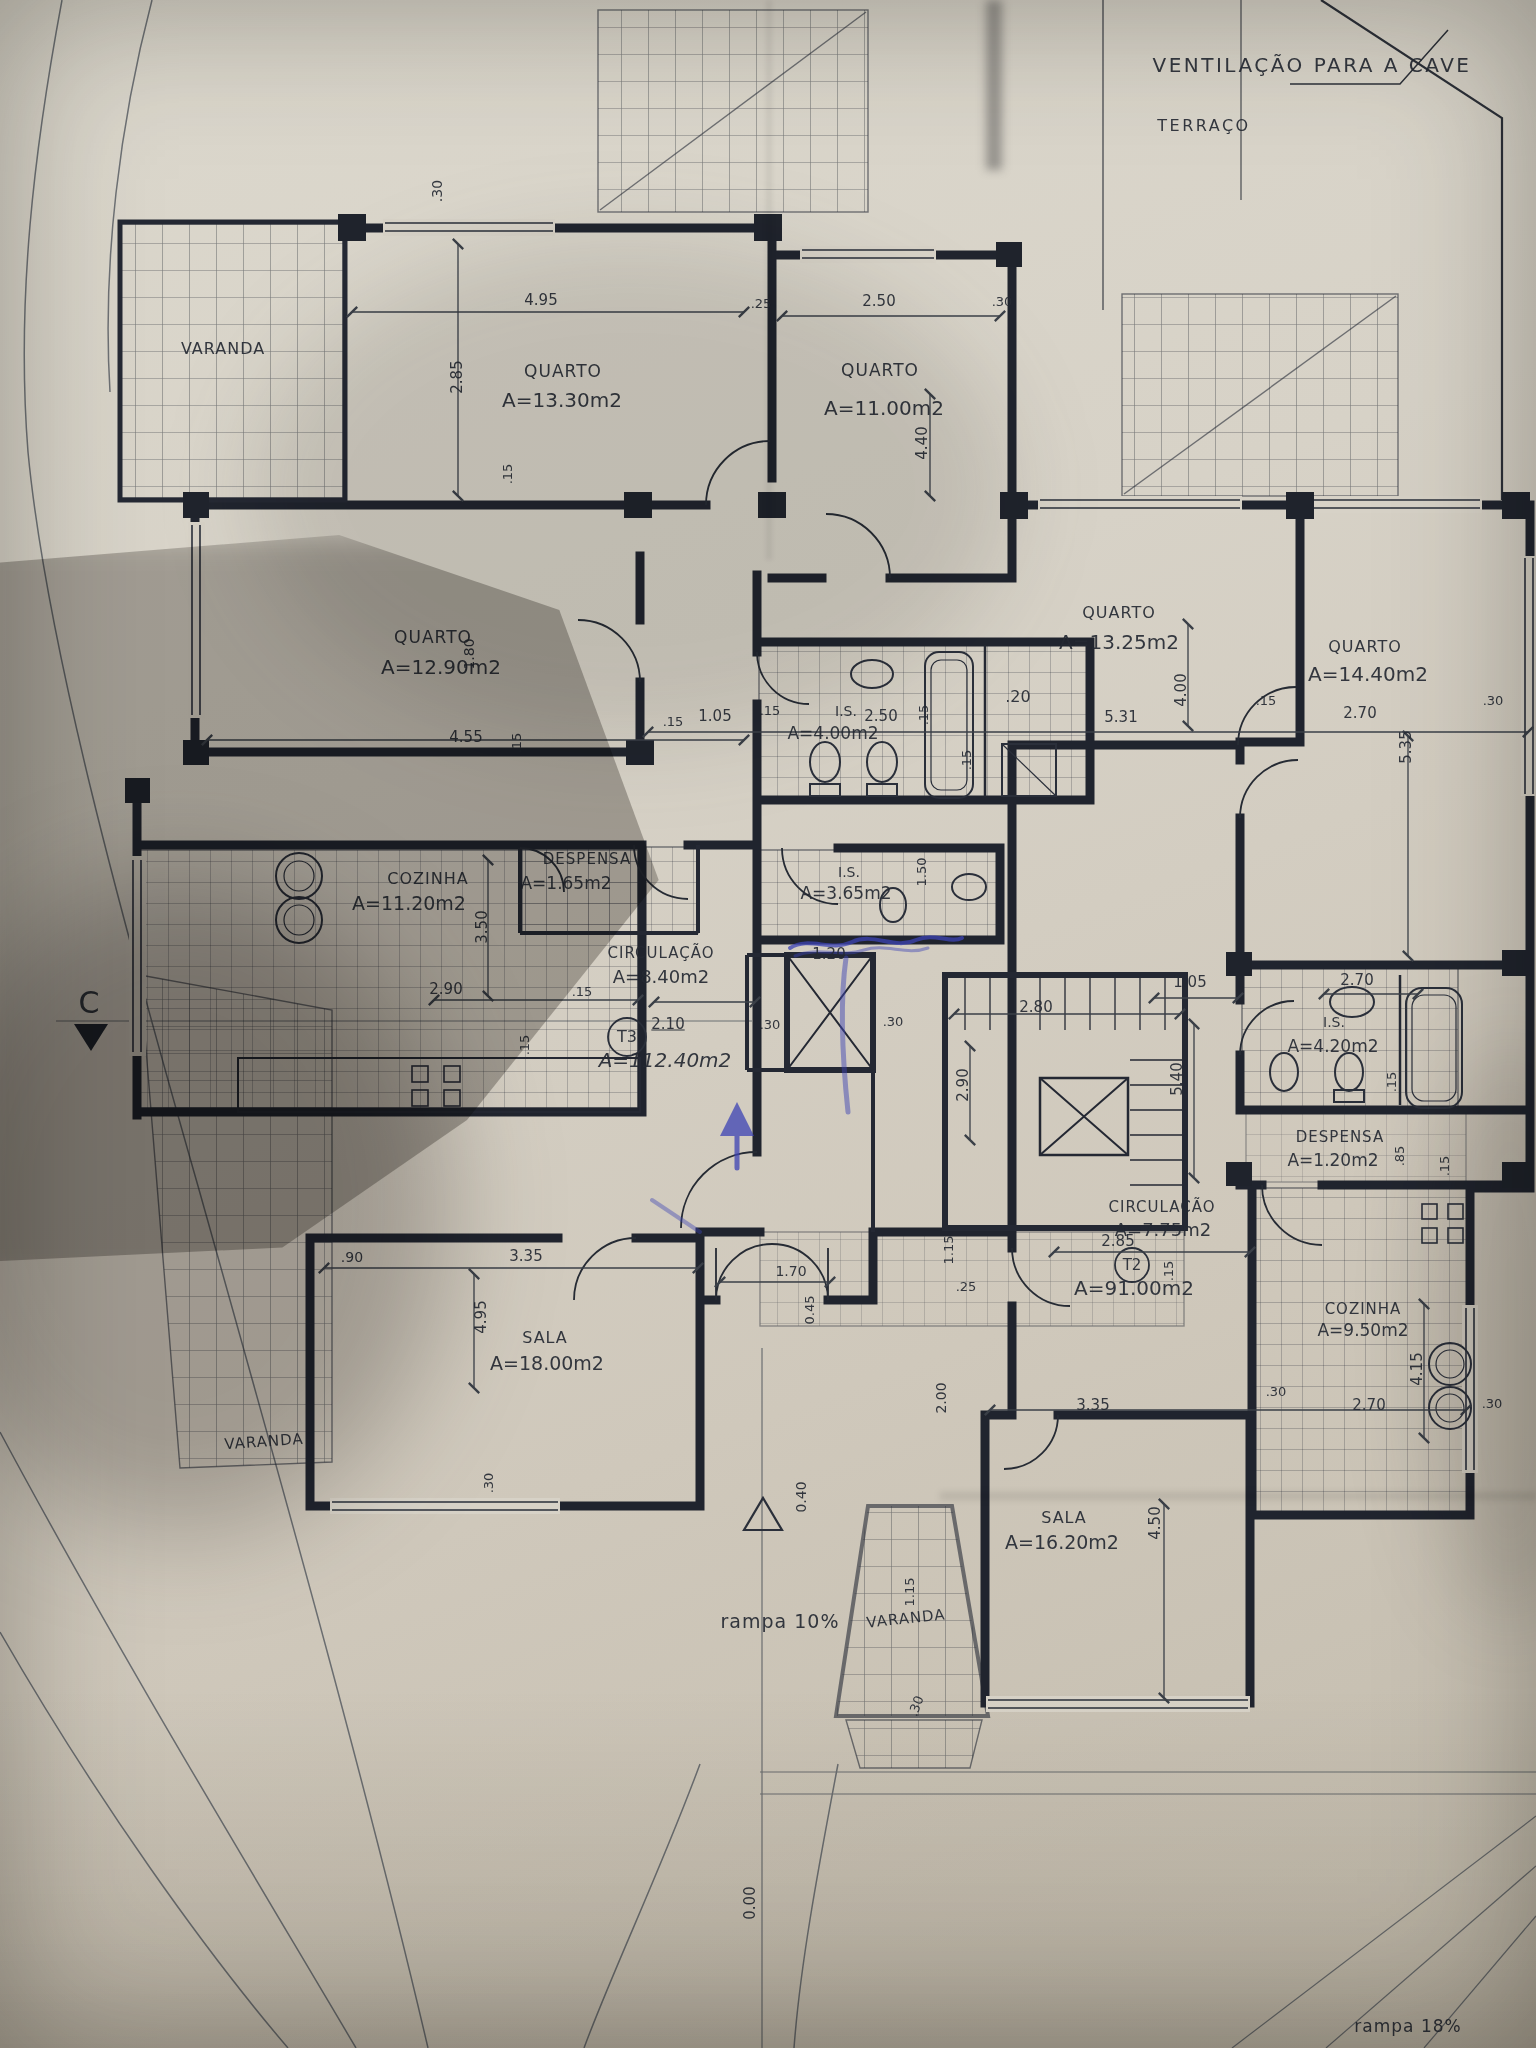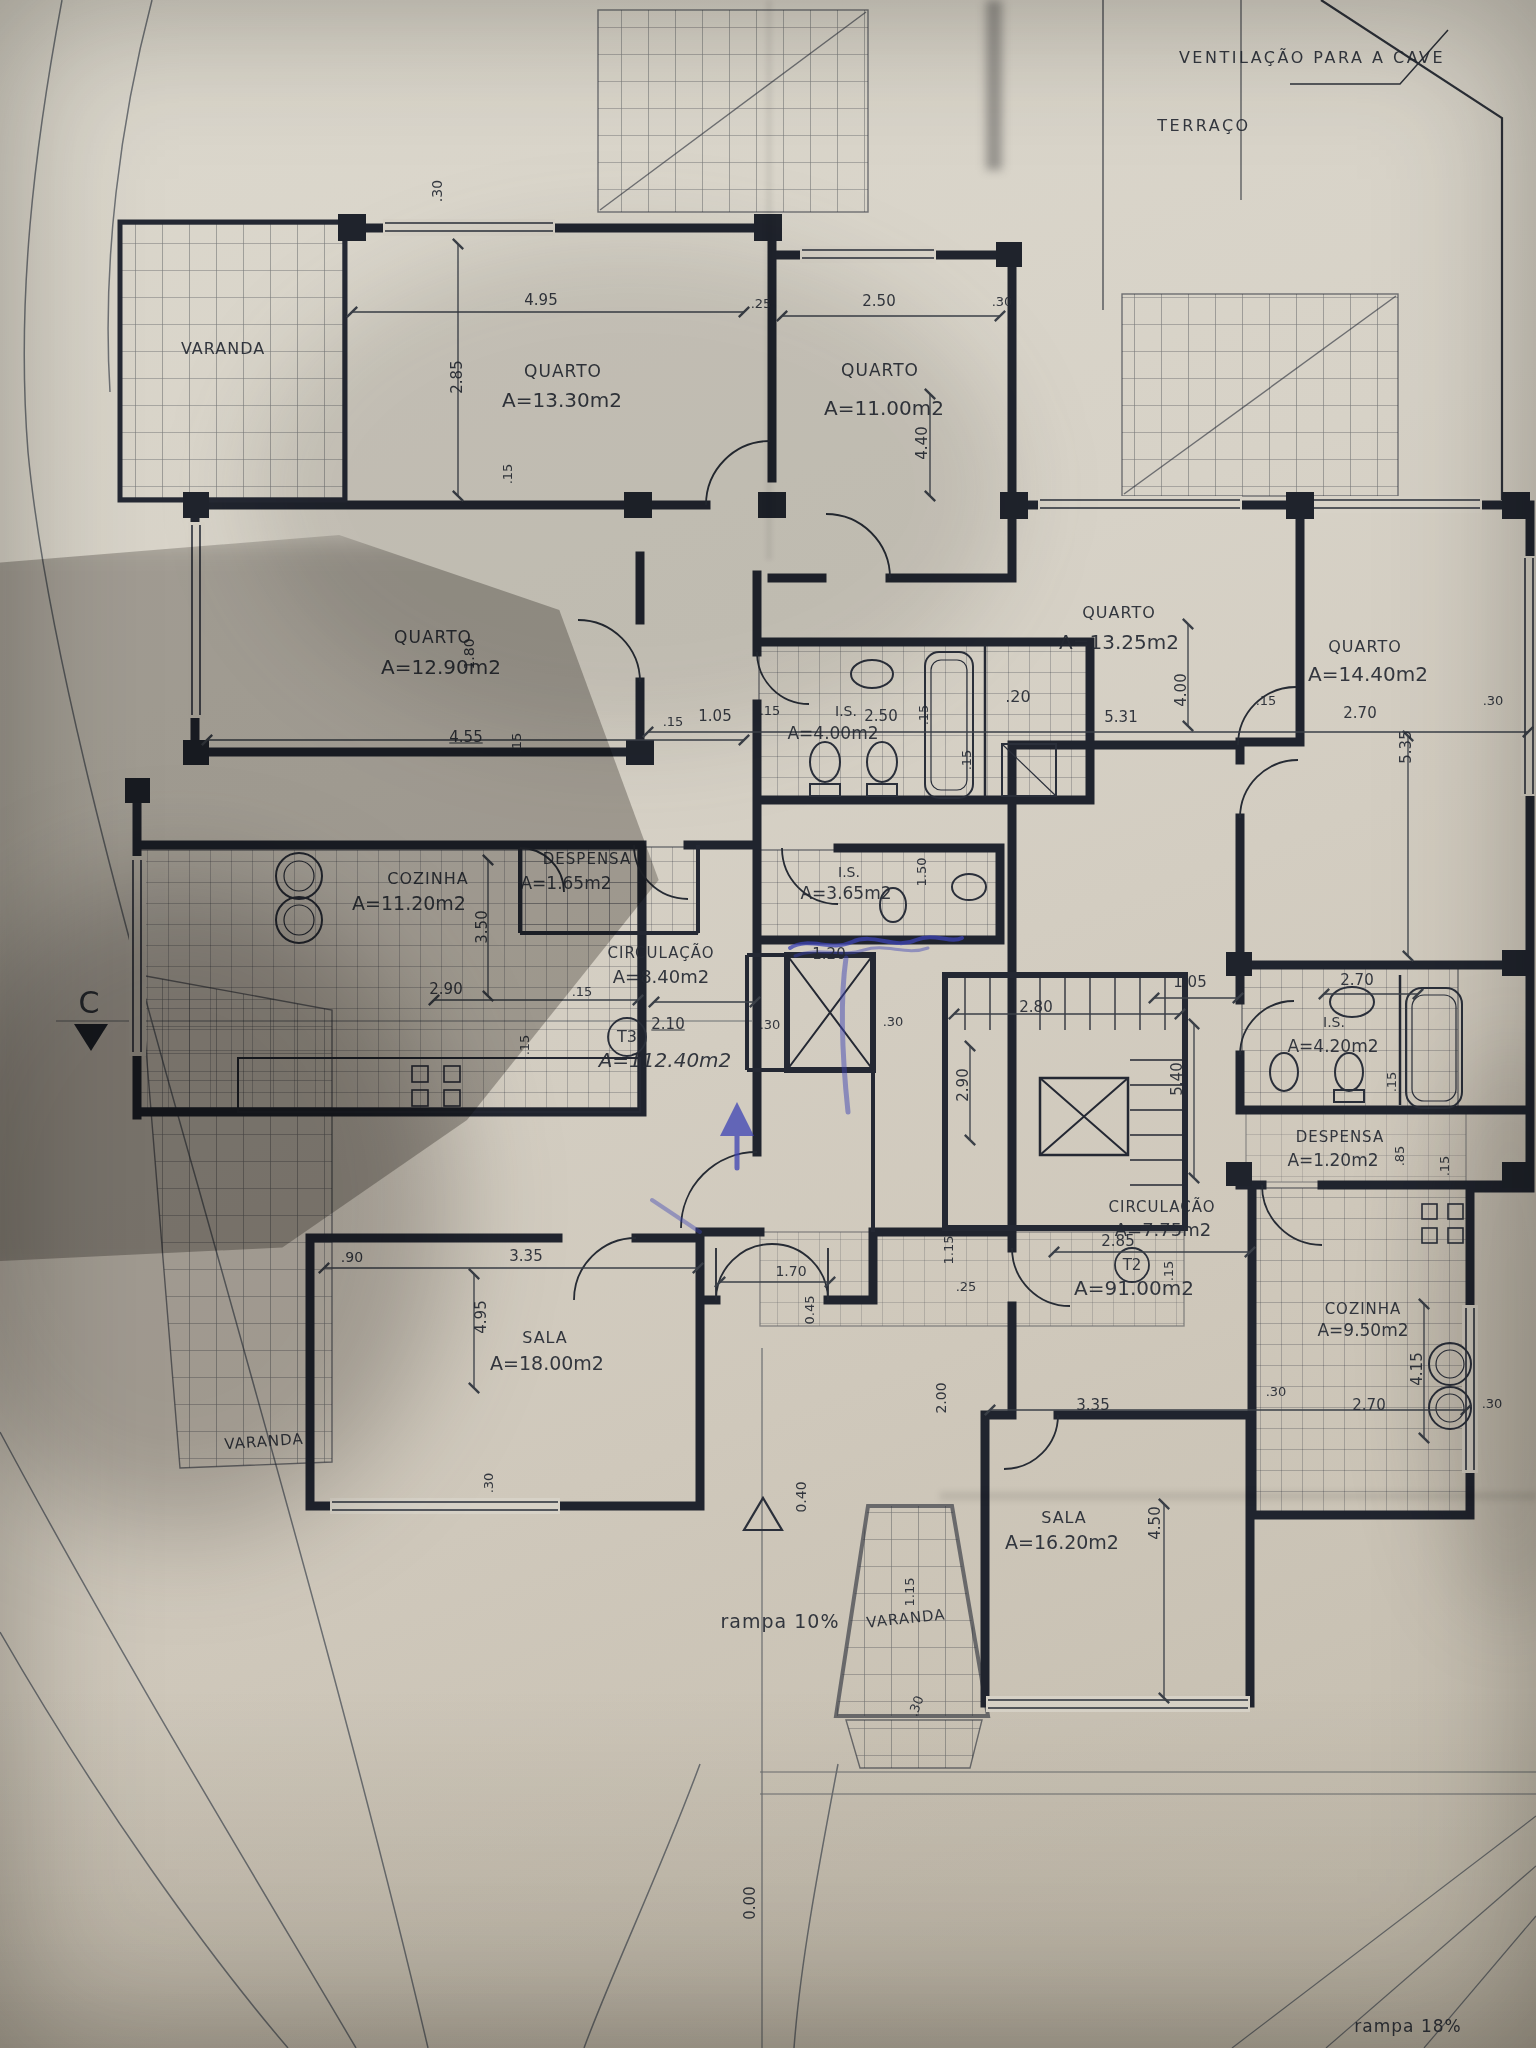--- a/index.html
+++ b/index.html
@@ -261,21 +261,21 @@
       <path d="M790,948 C810,936 830,952 852,942 C874,932 894,950 916,940 C934,932 950,944 962,938" stroke-width="4"></path>
       <path d="M795,956 C818,946 840,958 864,950 C886,943 906,956 928,948" stroke-width="3" opacity=".6"></path>
       <path d="M846,958 C840,1000 842,1055 848,1112" stroke-width="5" opacity=".65"></path>
       <path d="M737,1168 V1132" stroke-width="5"></path>
       <path d="M737,1102 L720,1136 L754,1136 Z" fill="#3d43b4" stroke="none"></path>
       <path d="M652,1200 L700,1232" stroke-width="4" opacity=".55"></path>
     </g>
   </svg>
 
   <div id="labels-layer">
-      <span class="lbl" style="left: 1312px; top: 58px; font-size: 16px; letter-spacing: 2.5px; transform: translate(-50%, -50%);">VENTILAÇÃO PARA A CAVE</span>
+      <span class="lbl" style="left: 1312px; top: 65px; font-size: 20px; letter-spacing: 2.5px; transform: translate(-50%, -50%);">VENTILAÇÃO PARA A CAVE</span>
       <span class="lbl" style="left: 1204px; top: 126px; font-size: 16px; letter-spacing: 2.5px; transform: translate(-50%, -50%);">TERRAÇO</span>
       <span class="lbl" style="left: 89px; top: 1003px; font-size: 30px; transform: translate(-50%, -50%);">C</span>
       <span class="lbl" style="left: 780px; top: 1621px; font-size: 19px; letter-spacing: 1px; transform: translate(-50%, -50%);">rampa 10%</span>
       <span class="lbl" style="left: 1408px; top: 2026px; font-size: 17px; letter-spacing: 1px; transform: translate(-50%, -50%);">rampa 18%</span>
       <span class="lbl" style="left: 750px; top: 1903px; font-size: 15px; transform: translate(-50%, -50%) rotate(-90deg);">0.00</span>
       <span class="lbl" style="left: 801px; top: 1497px; font-size: 14px; transform: translate(-50%, -50%) rotate(-90deg);">0.40</span>
       <span class="lbl" style="left: 223px; top: 349px; font-size: 16px; letter-spacing: 1px; transform: translate(-50%, -50%);">VARANDA</span>
       <span class="lbl" style="left: 264px; top: 1442px; font-size: 15px; letter-spacing: 1px; transform: translate(-50%, -50%) rotate(-4deg);">VARANDA</span>
       <span class="lbl" style="left: 906px; top: 1619px; font-size: 15px; letter-spacing: 1px; transform: translate(-50%, -50%) rotate(-6deg);">VARANDA</span>
       <span class="lbl" style="left: 563px; top: 371px; font-size: 17px; letter-spacing: 1px; transform: translate(-50%, -50%);">QUARTO</span>
@@ -317,21 +317,21 @@
       <span class="lbl" style="left: 1064px; top: 1518px; font-size: 16px; letter-spacing: 1px; transform: translate(-50%, -50%);">SALA</span>
       <span class="lbl" style="left: 1062px; top: 1542px; font-size: 19px; transform: translate(-50%, -50%);">A=16.20m2</span>
       <span class="lbl" style="left: 437px; top: 191px; font-size: 14px; transform: translate(-50%, -50%) rotate(-90deg);">.30</span>
       <span class="lbl" style="left: 541px; top: 300px; font-size: 15px; transform: translate(-50%, -50%);">4.95</span>
       <span class="lbl" style="left: 457px; top: 377px; font-size: 15px; transform: translate(-50%, -50%) rotate(-90deg);">2.85</span>
       <span class="lbl" style="left: 507px; top: 474px; font-size: 13px; transform: translate(-50%, -50%) rotate(-90deg);">.15</span>
       <span class="lbl" style="left: 761px; top: 303px; font-size: 13px; transform: translate(-50%, -50%);">.25</span>
       <span class="lbl" style="left: 879px; top: 301px; font-size: 15px; transform: translate(-50%, -50%);">2.50</span>
       <span class="lbl" style="left: 1002px; top: 301px; font-size: 13px; transform: translate(-50%, -50%);">.30</span>
       <span class="lbl" style="left: 922px; top: 443px; font-size: 15px; transform: translate(-50%, -50%) rotate(-90deg);">4.40</span>
-      <span class="lbl" style="left: 466px; top: 737px; font-size: 15px; transform: translate(-50%, -50%); text-decoration: underline;">4.55</span>
+      <span class="lbl" style="left: 466px; top: 737px; font-size: 15px; transform: translate(-50%, -50%);">4.55</span>
       <span class="lbl" style="left: 516px; top: 743px; font-size: 13px; transform: translate(-50%, -50%) rotate(-90deg);">.15</span>
       <span class="lbl" style="left: 469px; top: 654px; font-size: 14px; transform: translate(-50%, -50%) rotate(-90deg);">1.80</span>
       <span class="lbl" style="left: 673px; top: 721px; font-size: 13px; transform: translate(-50%, -50%);">.15</span>
       <span class="lbl" style="left: 715px; top: 716px; font-size: 15px; transform: translate(-50%, -50%);">1.05</span>
       <span class="lbl" style="left: 770px; top: 710px; font-size: 13px; transform: translate(-50%, -50%);">.15</span>
       <span class="lbl" style="left: 923px; top: 715px; font-size: 13px; transform: translate(-50%, -50%) rotate(-90deg);">.15</span>
       <span class="lbl" style="left: 1018px; top: 697px; font-size: 16px; transform: translate(-50%, -50%);">.20</span>
       <span class="lbl" style="left: 966px; top: 760px; font-size: 13px; transform: translate(-50%, -50%) rotate(-90deg);">.15</span>
       <span class="lbl" style="left: 921px; top: 872px; font-size: 13px; transform: translate(-50%, -50%) rotate(-90deg);">1.50</span>
       <span class="lbl" style="left: 1121px; top: 717px; font-size: 15px; transform: translate(-50%, -50%);">5.31</span>

